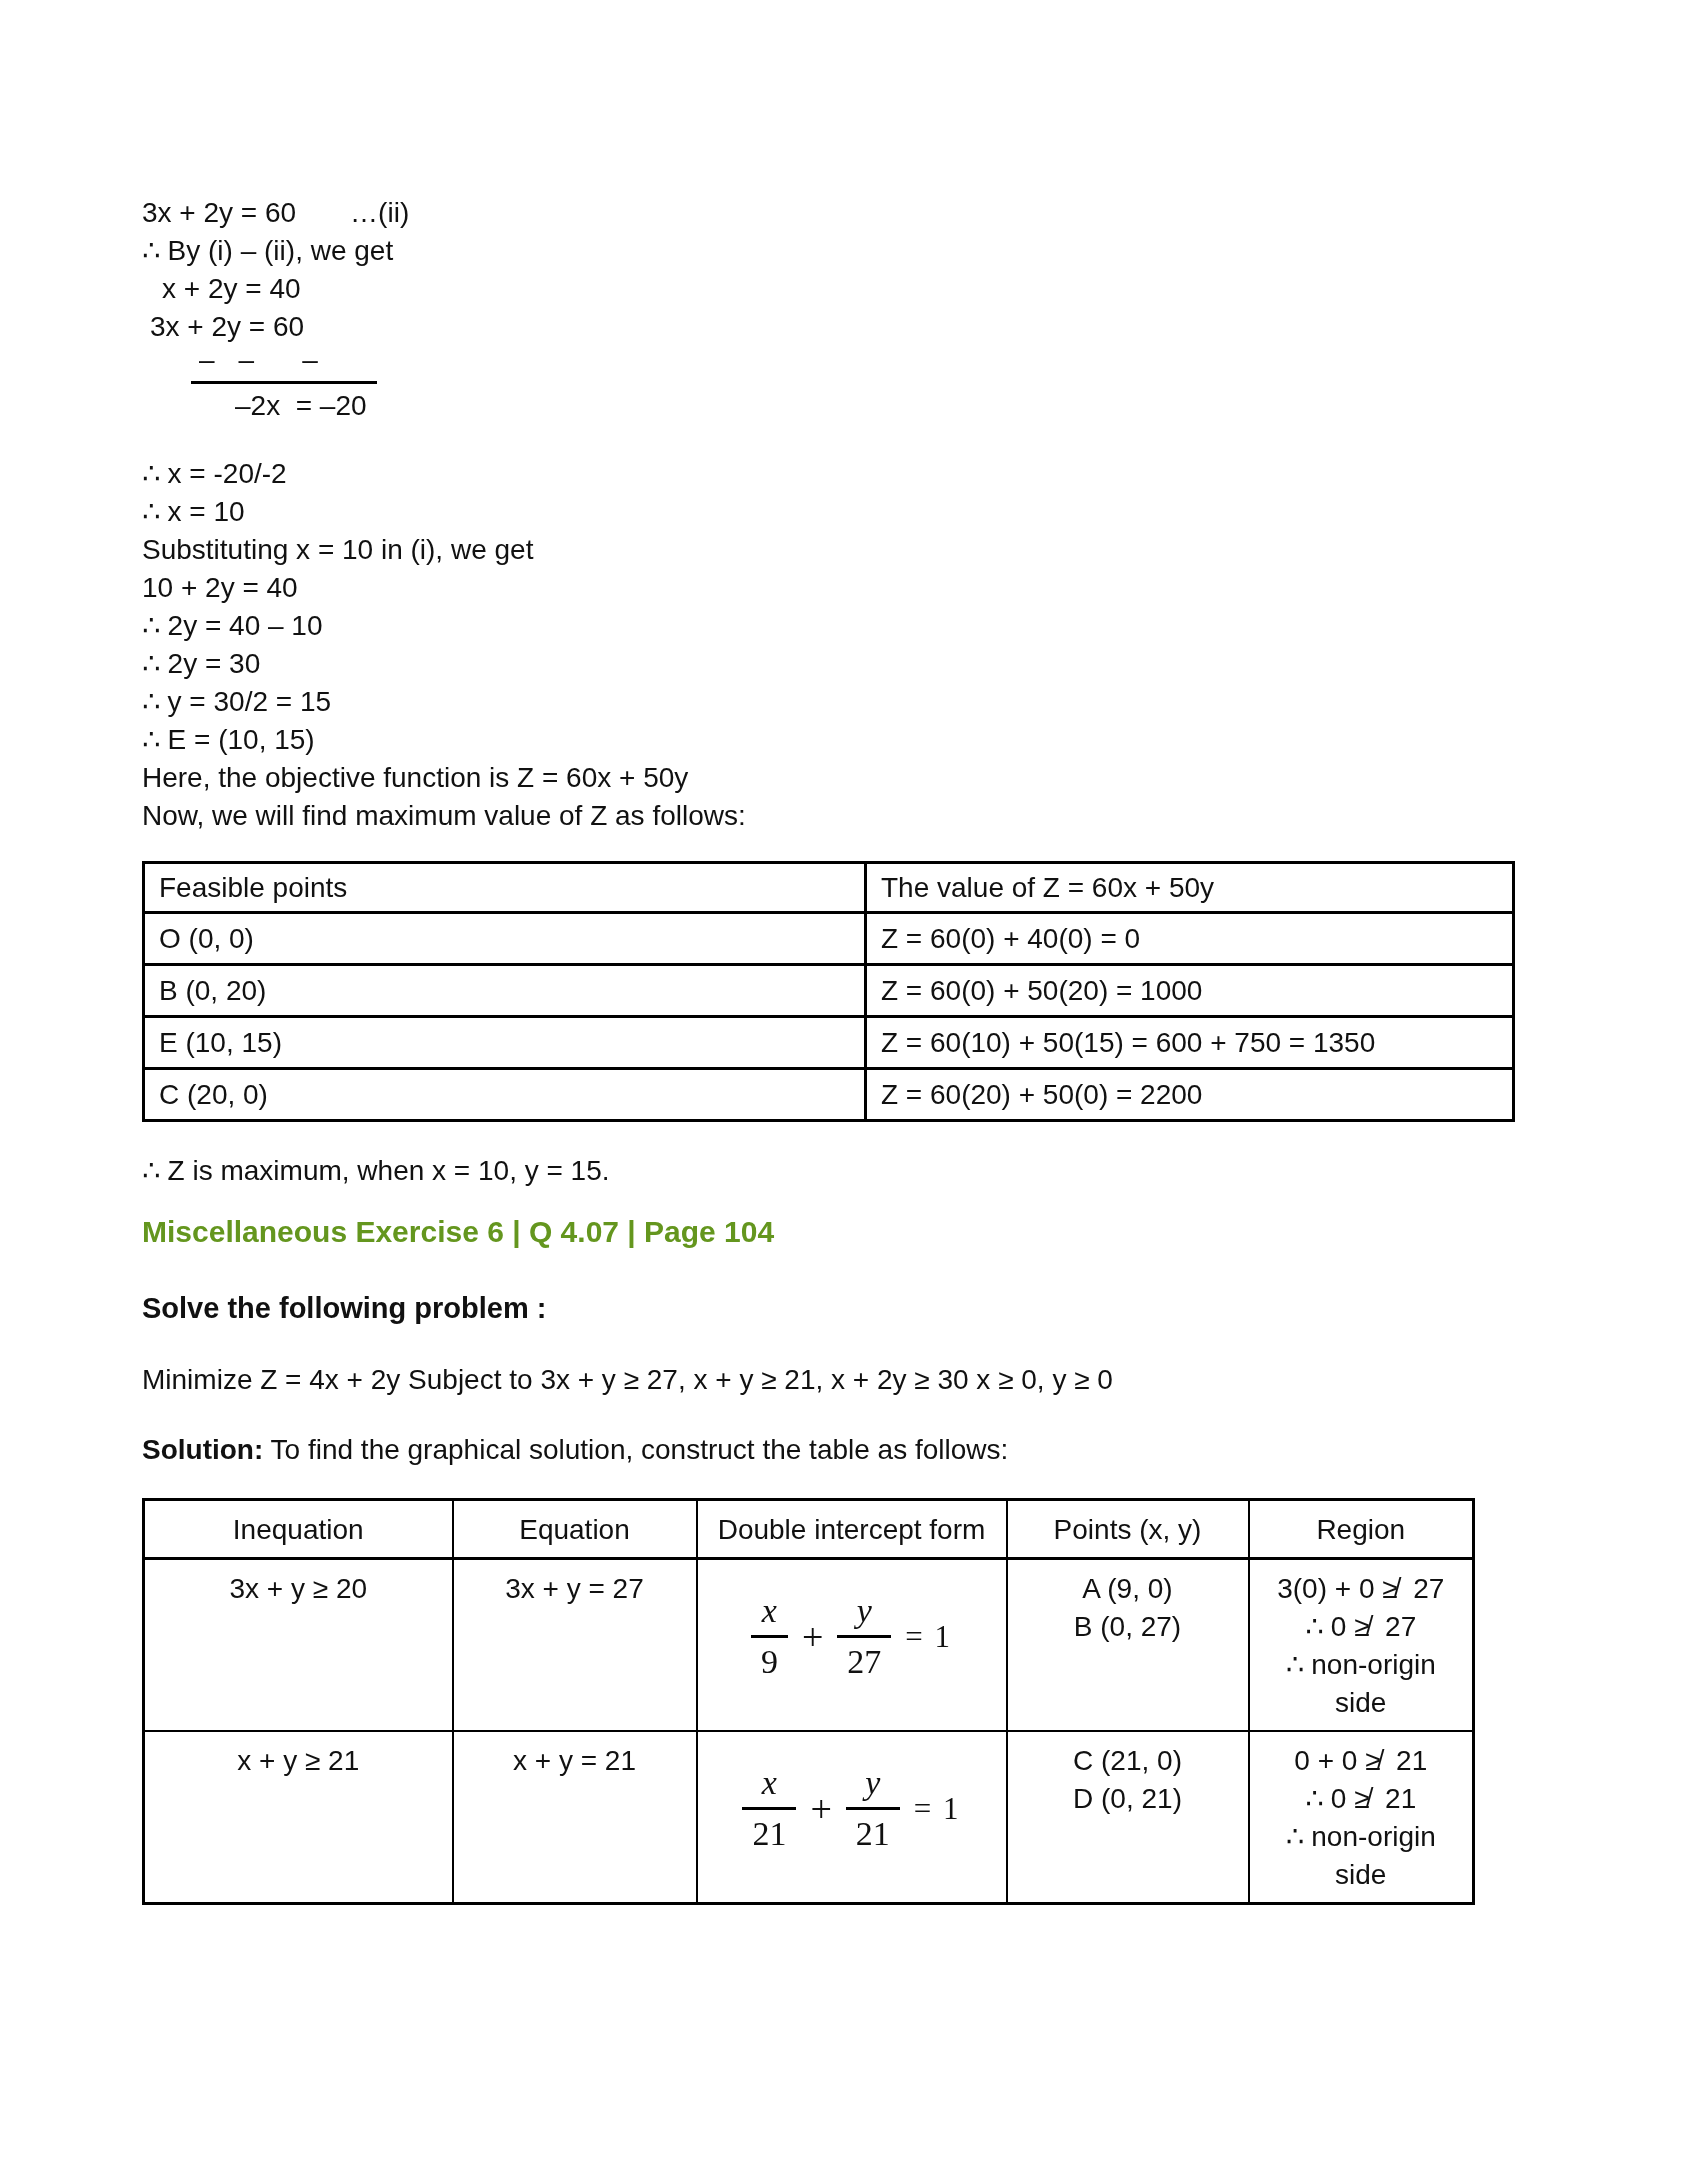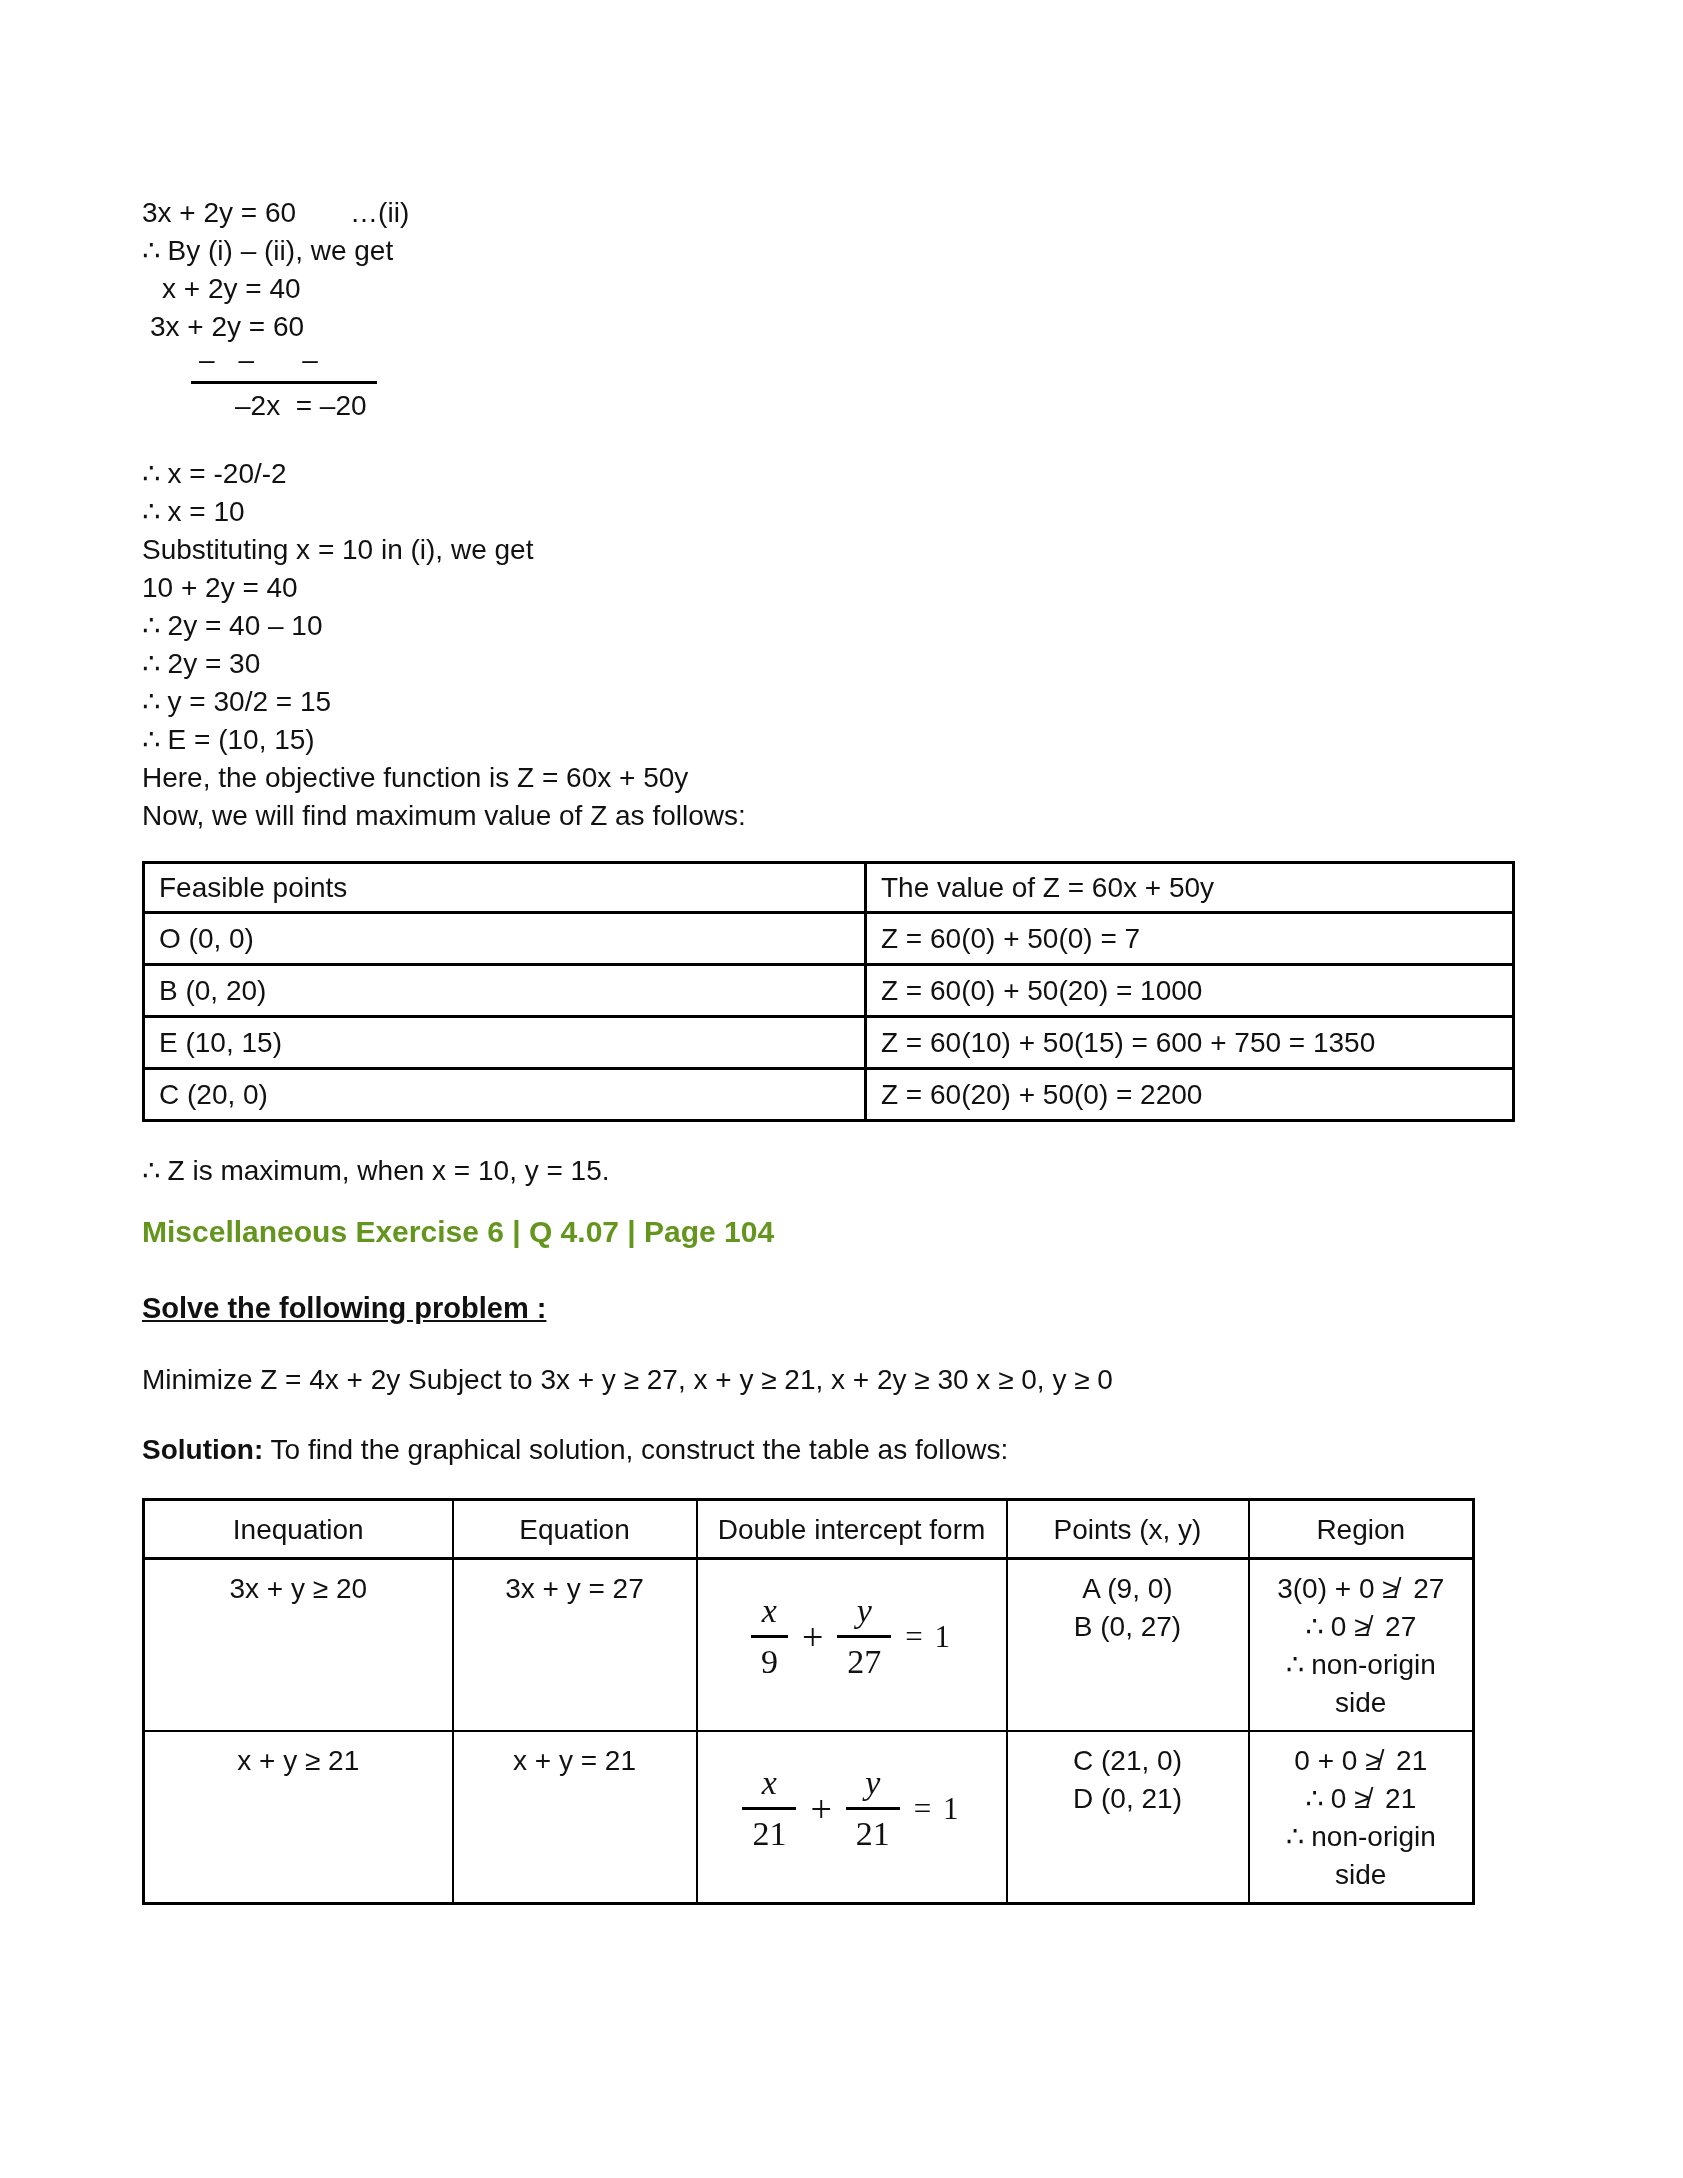--- a/index.html
+++ b/index.html
@@ -27,21 +27,21 @@
   .tbl1 th, .tbl1 td {
     font-weight:400; text-align:left; padding:0 0 0 14px;
     height:52px; vertical-align:middle; font-size:28px;
   }
   .tbl1 th { height:50px; }
   .concl { margin-top:30px; }
   .ex-heading {
     margin-top:22px; font-weight:bold; font-size:30px; line-height:40px;
     color:#64961e;
   }
-  .prob-heading { margin-top:36px; font-weight:bold; font-size:29px; line-height:40px;text-decoration:underline; }
+  .prob-heading { margin-top:36px; font-weight:bold; font-size:29px; line-height:40px; }
   .prob-statement { margin-top:32px; line-height:40px; }
   .sol-line { margin-top:30px; line-height:40px; }
   .sol-label { font-weight:bold; }
   .tbl2 { margin-top:28px; border-collapse:collapse; width:1329px; table-layout:fixed; }
   .tbl2, .tbl2 th, .tbl2 td { border:2px solid #000; }
   .tbl2 { border-width:3px; }
   .tbl2 th { border-bottom-width:3px; }
   .tbl2 th, .tbl2 td {
     font-weight:400; text-align:center; vertical-align:top;
     padding:10px 6px 8px 6px; font-size:28px; line-height:38px;
@@ -90,21 +90,21 @@
   <table class="tbl1">
     <thead>
       <tr>
         <th style="width:52.7%">Feasible points</th>
         <th>The value of Z = 60x + 50y</th>
       </tr>
     </thead>
     <tbody>
       <tr>
         <td>O (0, 0)</td>
-        <td>Z = 60(0) + 50(0) = 7</td>
+        <td>Z = 60(0) + 40(0) = 0</td>
       </tr>
       <tr>
         <td>B (0, 20)</td>
         <td>Z = 60(0) + 50(20) = 1000</td>
       </tr>
       <tr>
         <td>E (10, 15)</td>
         <td>Z = 60(10) + 50(15) = 600 + 750 = 1350</td>
       </tr>
       <tr>

